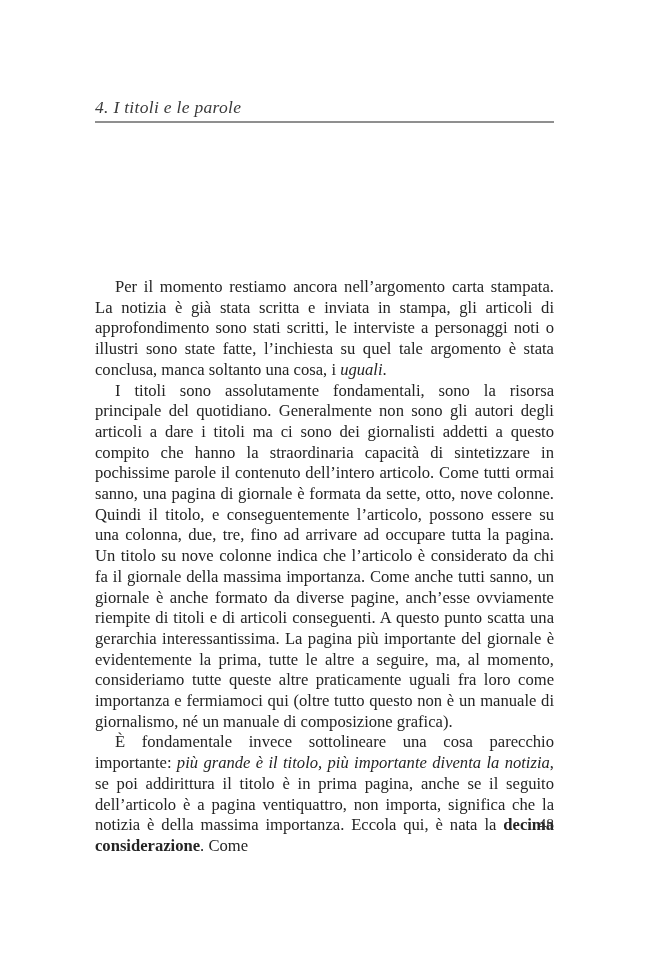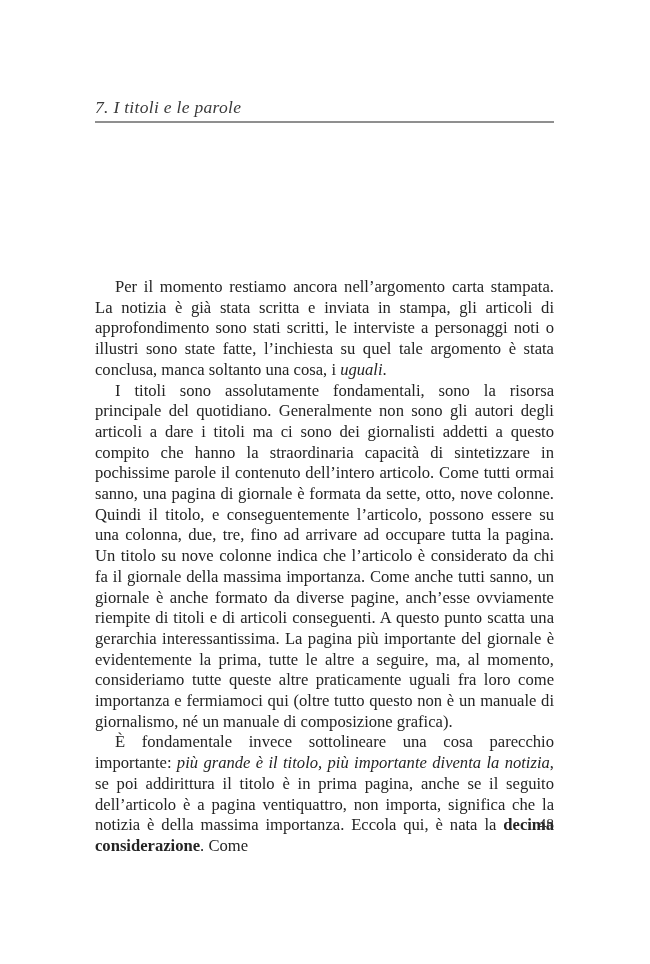--- a/index.html
+++ b/index.html
@@ -58,21 +58,21 @@
     text-align: right;
     font-size: 15.5px;
     color: #2e2e2e;
   }
 </style>
 </head>
 <body>
 
 <div class="page">
 
-  <div class="running-head">7. I titoli e le parole</div>
+  <div class="running-head">4. I titoli e le parole</div>
 
   <div class="head-rule"></div>
 
   <div class="body-text">
 
     <p><span>Per il momento restiamo ancora nell’argomento carta stampata. La notizia è già stata scritta e inviata in stampa, gli articoli di approfondimento sono stati scritti, le interviste a personaggi noti o illustri sono state fatte, l’inchiesta su quel tale argomento è stata conclusa, manca soltanto una cosa, i </span><span class="run-italic">uguali</span><span>.</span></p>
 
     <p><span>I titoli sono assolutamente fondamentali, sono la risorsa principale del quotidiano. Generalmente non sono gli autori degli articoli a dare i titoli ma ci sono dei giornalisti addetti a questo compito che hanno la straordinaria capacità di sintetizzare in pochissime parole il contenuto dell’intero articolo. Come tutti ormai sanno, una pagina di giornale è formata da sette, otto, nove colonne. Quindi il titolo, e conseguentemente l’articolo, possono essere su una colonna, due, tre, fino ad arrivare ad occupare tutta la pagina. Un titolo su nove colonne indica che l’articolo è considerato da chi fa il giornale della massima importanza. Come anche tutti sanno, un giornale è anche formato da diverse pagine, anch’esse ovviamente riempite di titoli e di articoli conseguenti. A questo punto scatta una gerarchia interessantissima. La pagina più importante del giornale è evidentemente la prima, tutte le altre a seguire, ma, al momento, consideriamo tutte queste altre praticamente uguali fra loro come importanza e fermiamoci qui (oltre tutto questo non è un manuale di giornalismo, né un manuale di composizione grafica).</span></p>
 
     <p><span>È fondamentale invece sottolineare una cosa parecchio importante: </span><span class="run-italic">più grande è il titolo, più importante diventa la notizia</span><span>, se poi addirittura il titolo è in prima pagina, anche se il seguito dell’articolo è a pagina ventiquattro, non importa, significa che la notizia è della massima importanza. Eccola qui, è nata la </span><span class="run-bold">decima considerazione</span><span>. Come</span></p>

